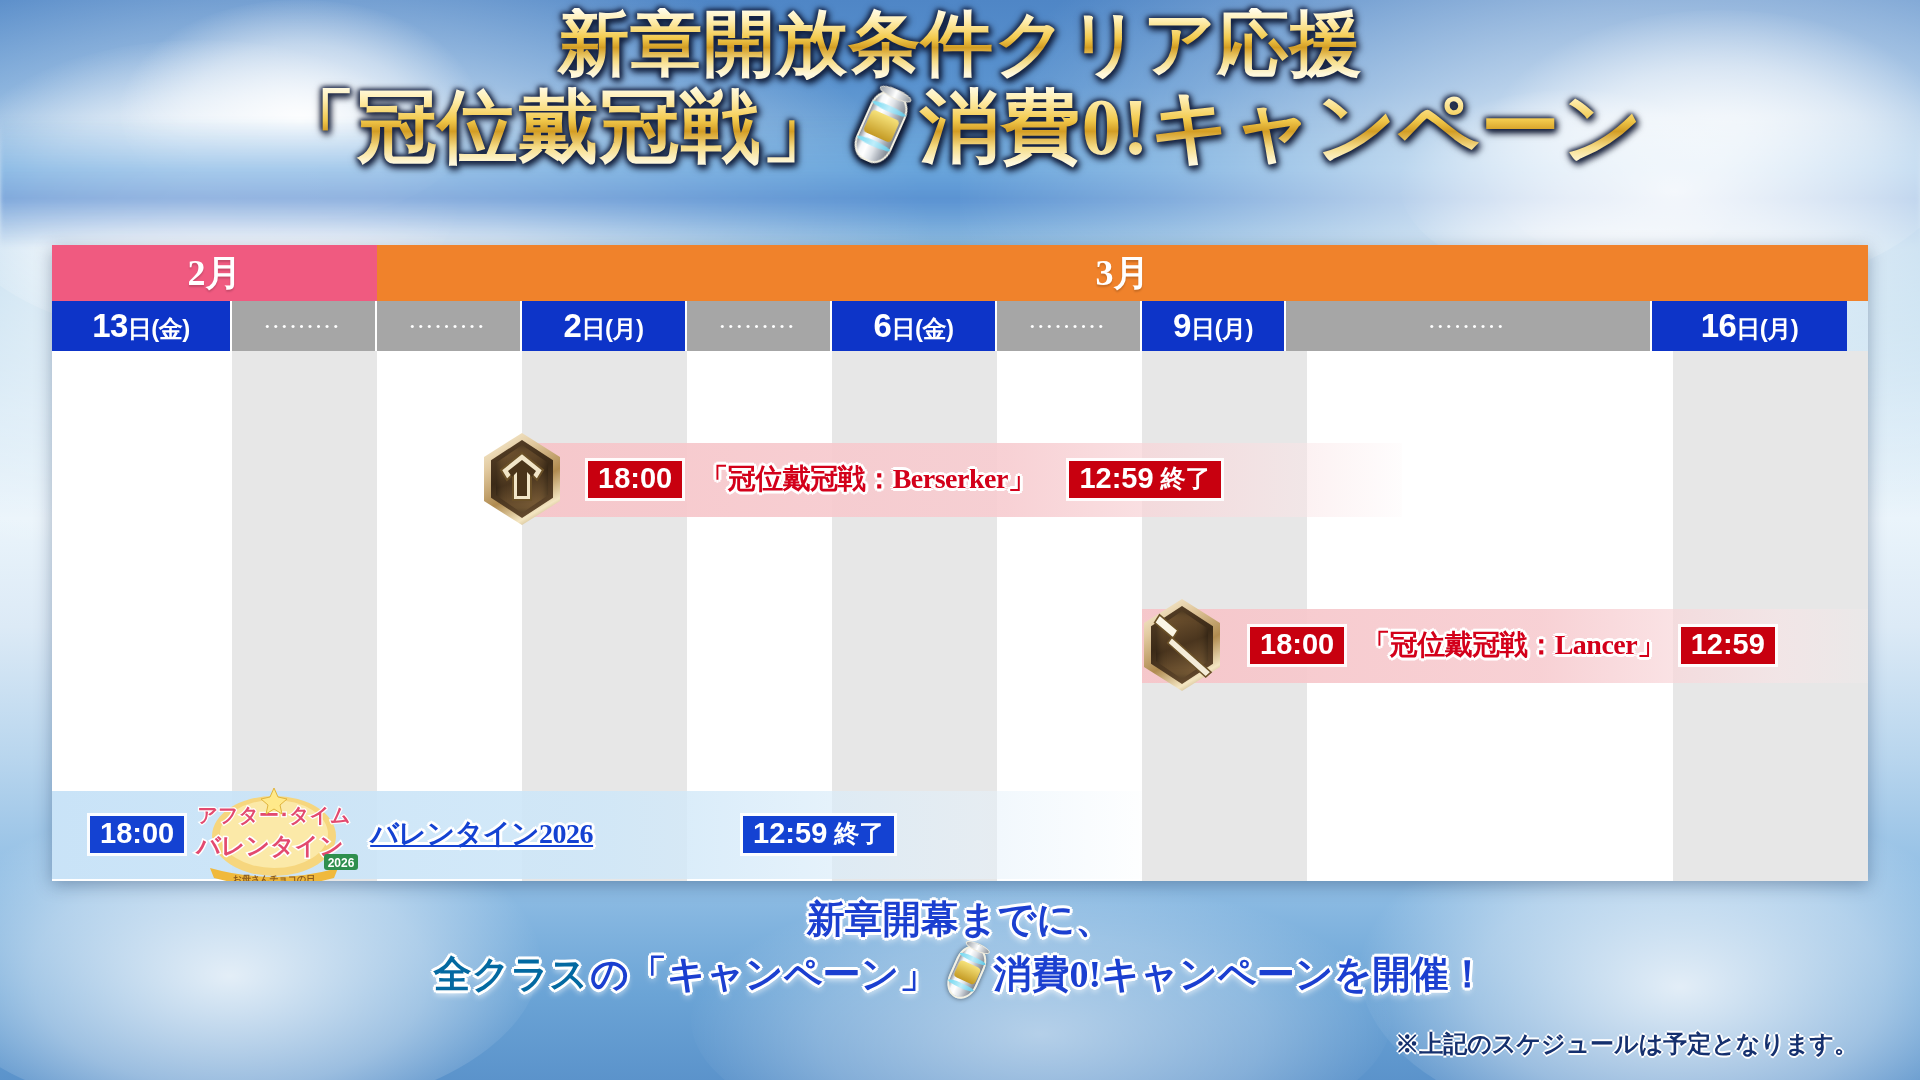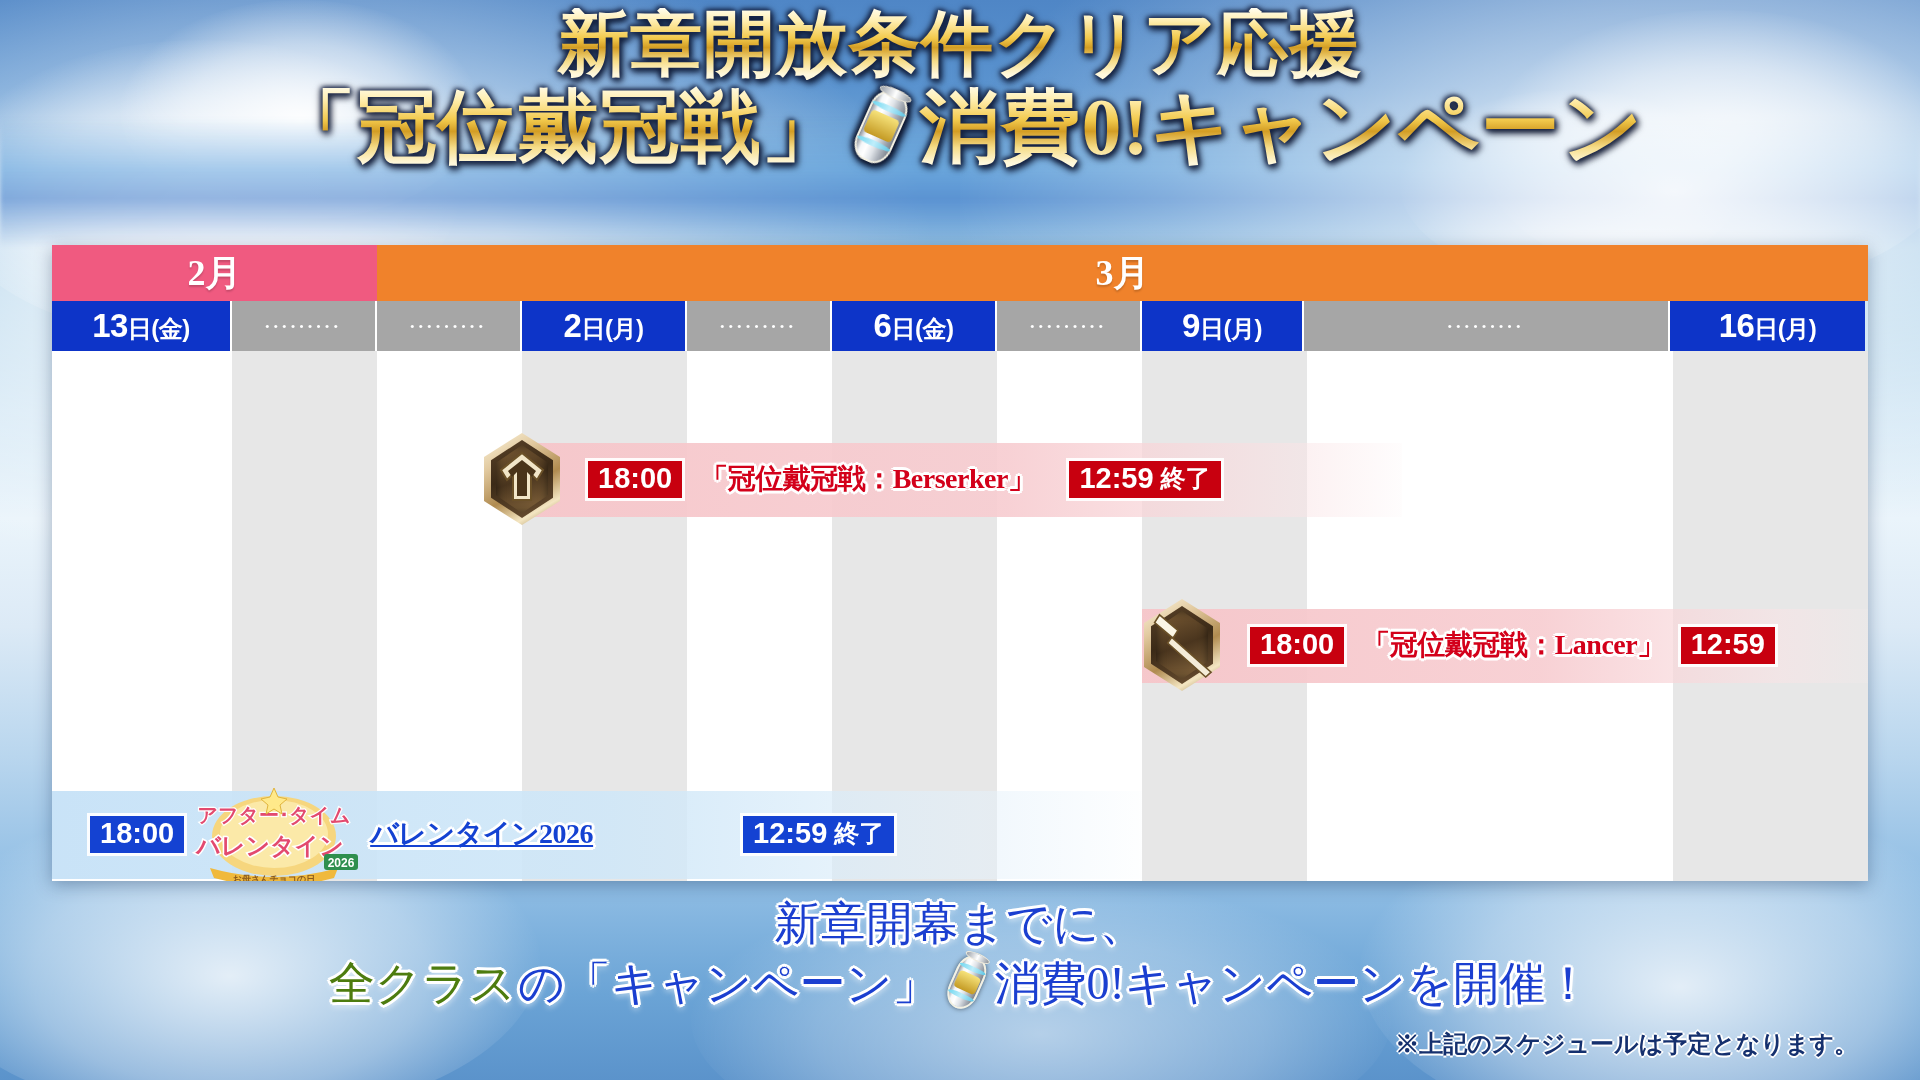--- a/index.html
+++ b/index.html
@@ -138,26 +138,26 @@
   .cc-inner2 { inset:12px; background:linear-gradient(160deg,#7b5c35 0%, #4a351e 50%, #8b6b40 100%);
                box-shadow:inset 0 0 10px rgba(0,0,0,.6); }
   .zerk { position:absolute; left:50%; top:50%; transform:translate(-50%,-50%); width:62px; height:58px; }
   .lance { position:absolute; left:50%; top:50%; transform:translate(-50%,-50%) rotate(-8deg); width:70px; height:78px; }
 
   
   .val-logo { width:180px; height:104px; position:relative; flex:0 0 auto; }
 
   
   .foot { position:absolute; left:0; right:0; top:896px; text-align:center; z-index:6; }
-  .f-line { font-family:"Liberation Serif", serif; font-weight:400; font-size:46px; line-height:1.22;
+  .f-line { font-family:"Liberation Serif", serif; font-weight:700; font-size:38px; line-height:1.22;
             color:#1b3fd0;
             text-shadow: -3px 0 0 #fff, 3px 0 0 #fff, 0 -3px 0 #fff, 0 3px 0 #fff,
                          -2px -2px 0 #fff, 2px -2px 0 #fff, -2px 2px 0 #fff, 2px 2px 0 #fff,
                          0 4px 6px rgba(255,255,255,.9); }
-  .f-line .hl { color:#4d7c0f; }
+  .f-line .hl { color:#0369a1; }
   .f-line2 { display:flex; justify-content:center; align-items:center; gap:2px; }
   .ap-can.sm2 { width:44px; height:64px; transform:rotate(24deg) translateY(-2px); }
   .ap-can.sm2 .body { left:7px; top:4px; width:30px; height:56px; border-width:2px; }
   .ap-can.sm2 .ring1 { left:8px; width:28px; top:15px; height:5px; }
   .ap-can.sm2 .ring2 { left:8px; width:28px; top:44px; height:5px; }
   .ap-can.sm2 .gold  { left:11px; top:23px; width:23px; height:18px; }
   .ap-can.sm2 .cap   { left:9px; top:1px; width:26px; height:8px; }
 
   .note { position:absolute; right:62px; top:1028px; font-size:24px; font-weight:700;
           color:#15306e; font-family:"Liberation Sans", sans-serif; z-index:6;
@@ -219,21 +219,21 @@
     </div>
     <div class="d-cell d-off" style="width:145px">
       <span class="dots">•••••••••</span>
     </div>
     <div class="d-cell d-on" style="width:165px">
       <span class="d-txt"><span class="d-num">6</span><span class="d-sm">日(金)</span></span>
     </div>
     <div class="d-cell d-off" style="width:145px">
       <span class="dots">•••••••••</span>
     </div>
-    <div class="d-cell d-on" style="width:162px">
+    <div class="d-cell d-on" style="width:144px">
       <span class="d-txt"><span class="d-num">9</span><span class="d-sm">日(月)</span></span>
     </div>
     <div class="d-cell d-off" style="width:366px">
       <span class="dots">•••••••••</span>
     </div>
     <div class="d-cell d-on" style="width:195px">
       <span class="d-txt"><span class="d-num">16</span><span class="d-sm">日(月)</span></span>
     </div>
   </div>
 

